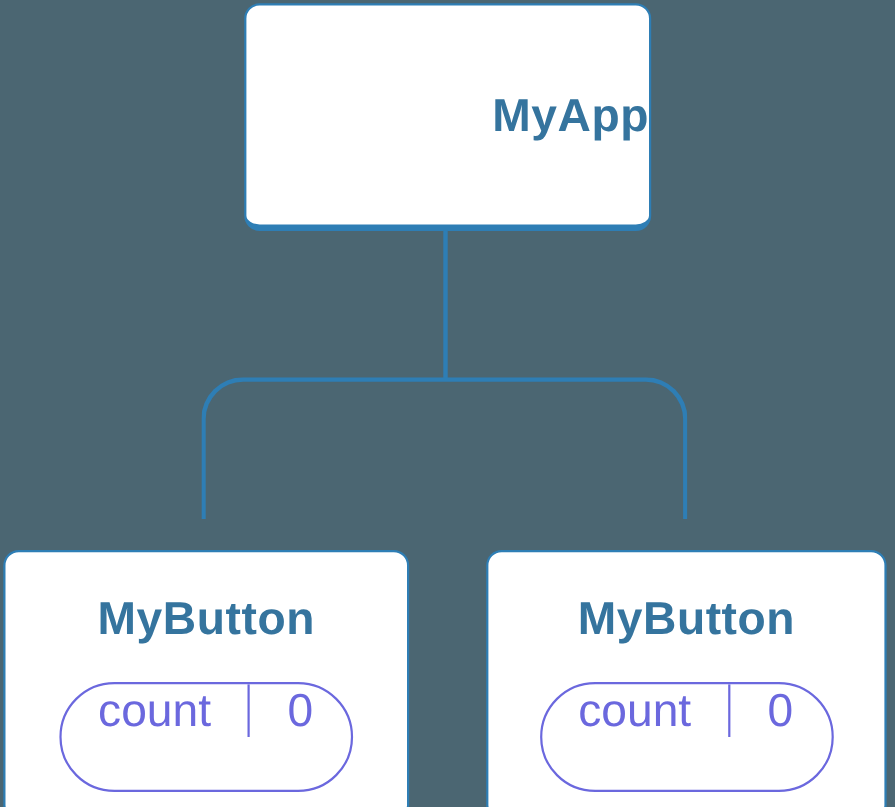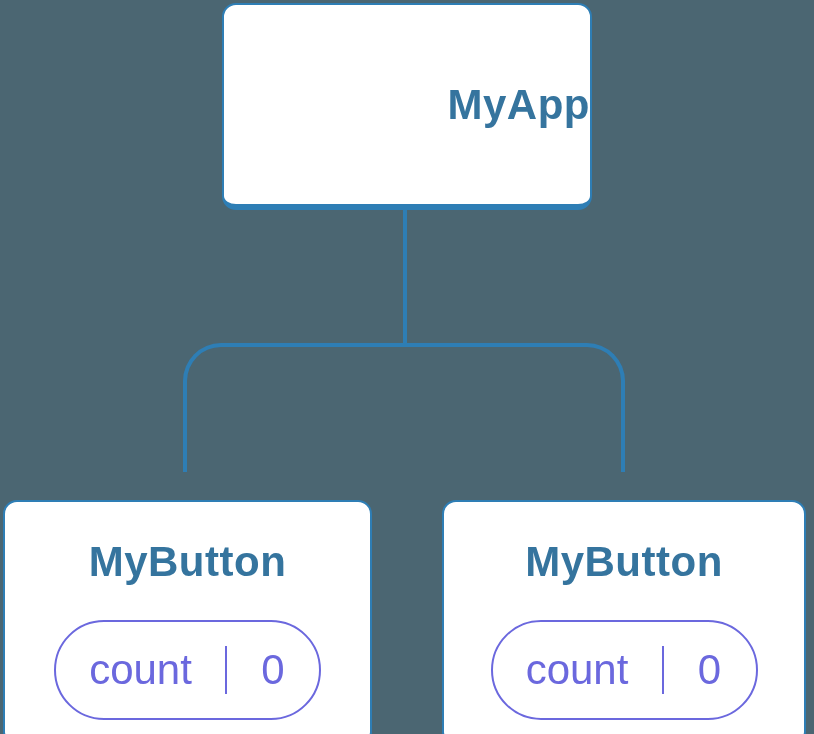--- a/index.html
+++ b/index.html
@@ -60,21 +60,21 @@
     border-radius: 38px 38px 0 0;
   }
 
   
   .state-pill {
     margin-top: 34px;
     width: 267px; height: 100px;
     border: 2px solid #6b68de;
     border-radius: 50px;
     display: flex;
-    align-items: center;
+    align-items: flex-start;
     overflow: hidden;
     color: #6b68de;
     font-size: 42px;
     background: #ffffff;
   }
   .state-key {
     flex: 1;
     display: flex; align-items: center; justify-content: center;
     border-right: 2px solid #6b68de;
   }

